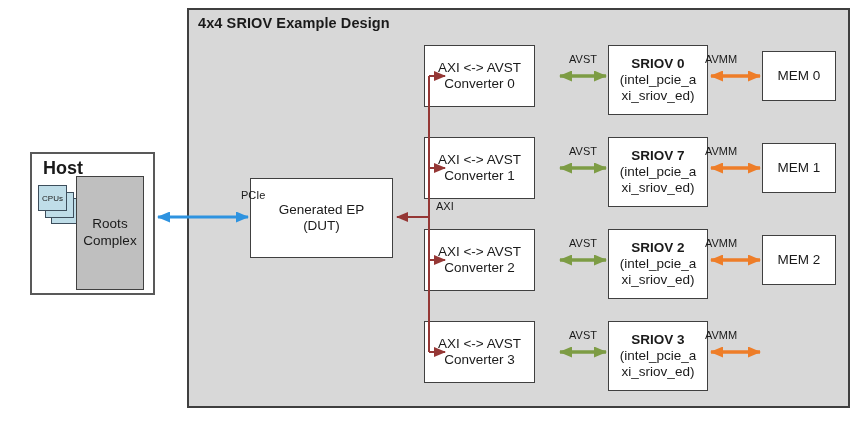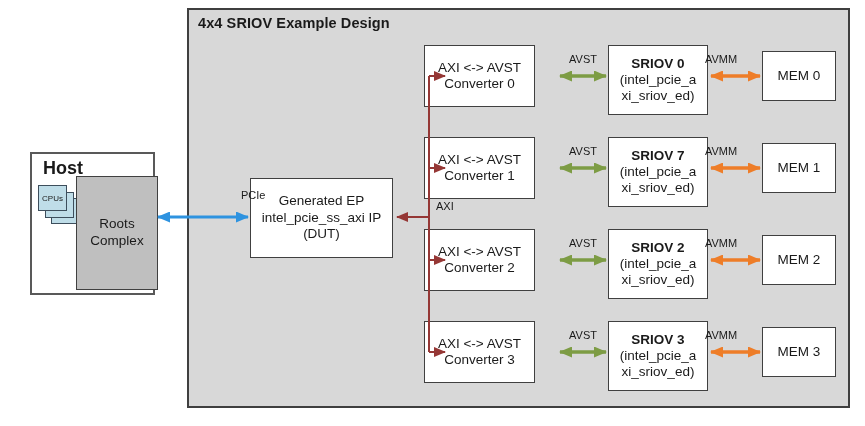--- a/index.html
+++ b/index.html
@@ -18,21 +18,21 @@
     position:absolute;background:#ffffff;border:1.5px solid #404040;box-sizing:border-box;
     display:flex;flex-direction:column;align-items:center;justify-content:center;
     text-align:center;font-size:13.5px;line-height:1.22;
   }
   .host-box{
     position:absolute;left:30px;top:152px;width:125px;height:143px;
     background:#ffffff;border:2px solid #595959;box-sizing:border-box;
   }
   .host-title{position:absolute;left:11px;top:4px;font-size:18px;font-weight:bold;}
   .roots-box{
-    position:absolute;left:44px;top:22px;width:82px;height:114px;
+    position:absolute;left:44px;top:22px;width:68px;height:114px;
     background:#bfbfbf;border:1.5px solid #404040;box-sizing:border-box;
     display:flex;align-items:center;justify-content:center;text-align:center;
     font-size:13.5px;line-height:1.25;
   }
   .cpus-icon{position:absolute;left:6px;top:31px;width:46px;height:42px;}
   .cpu-square{
     position:absolute;width:29px;height:26px;background:#bfdde8;
     border:1.5px solid #3d4e5c;box-sizing:border-box;
   }
   .cpu-back{left:13px;top:13px;}
@@ -79,21 +79,20 @@
         <span>CPUs</span>
       </div>
     </div>
     <div class="roots-box">
       <span>Roots Complex</span>
     </div>
   </div>
 
   <div class="box dut-box line-block">
     <span>Generated EP</span>
-    <span>intel_pcie_ss_axi IP</span>
     <span>(DUT)</span>
   </div>
 
   <div class="bus-label pcie-label">PCIe</div>
   <div class="bus-label axi-label">AXI</div>
 
   <div class="row" style="top:45px;">
     <div class="box conv-box line-block">
       <span>AXI &lt;-&gt; AVST</span>
       <span>Converter 0</span>
@@ -149,23 +148,20 @@
       <span>AXI &lt;-&gt; AVST</span>
       <span>Converter 3</span>
     </div>
     <div class="bus-label avst-label">AVST</div>
     <div class="box sriov-box line-block">
       <span class="sriov-name">SRIOV 3</span>
       <span>(intel_pcie_a</span>
       <span>xi_sriov_ed)</span>
     </div>
     <div class="bus-label avmm-label">AVMM</div>
-    <div class="box mem-box">
-      <span>MEM 3</span>
-    </div>
   </div>
 
   <svg class="overlay" width="865" height="426" viewBox="0 0 865 426">
     <defs>
       <marker id="arr-blue" markerUnits="userSpaceOnUse" markerWidth="13" markerHeight="11" refX="12" refY="5.5" orient="auto-start-reverse">
         <path d="M0,0 L13,5.5 L0,11 z" class="f-blue"></path>
       </marker>
       <marker id="arr-red" markerUnits="userSpaceOnUse" markerWidth="12" markerHeight="10" refX="11" refY="5" orient="auto-start-reverse">
         <path d="M0,0 L12,5 L0,10 z" class="f-red"></path>
       </marker>

